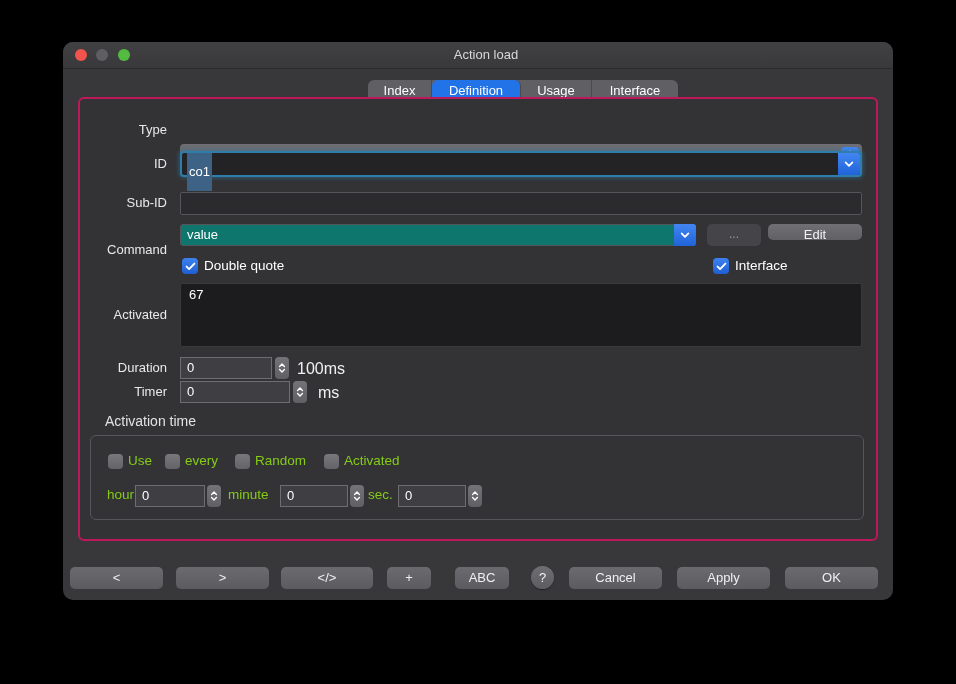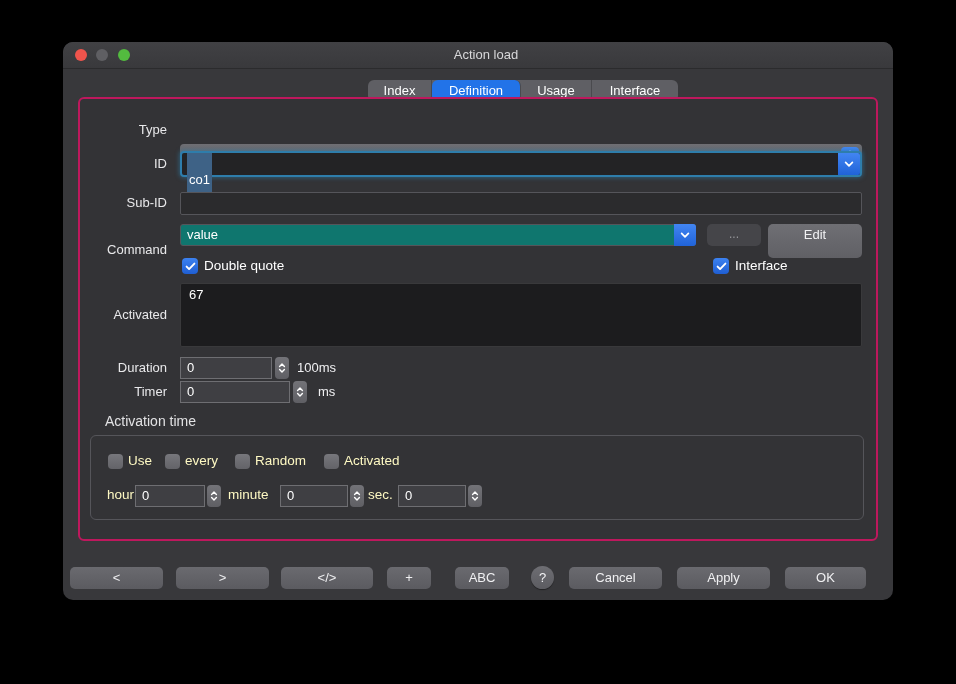--- a/index.html
+++ b/index.html
@@ -38,58 +38,58 @@
   
   .popup{left:100px;top:19px;width:682px;height:24px;border-radius:4px;
     background:linear-gradient(#6f6f74,#57575c);margin-top:26px;}
   .popup .val{display:block;line-height:24px;padding-left:9px;color:#fff;font-size:13px;}
   .bluecap{position:absolute;right:3px;top:3px;width:18px;height:18px;border-radius:4px;
     background:linear-gradient(#4488f5,#1d5cd1);display:flex;align-items:center;justify-content:center;}
   
   .combo-id{left:100px;top:52px;width:682px;height:26px;border-radius:4px;
     background:#232325;border:2px solid #2e7dab;box-shadow:0 0 4px 1px rgba(45,125,170,.55);}
   .combo-id .val{display:inline-block;line-height:22px;margin-left:5px;color:#fff;font-size:13px;
-    background:#3e6286;padding:16px 2px;}
+    background:#3e6286;padding:8px 2px;}
   .combo-btn{position:absolute;right:0;top:0;width:22px;height:22px;
     background:linear-gradient(#4285f2,#2063d8);border-radius:0 2px 2px 0;
     display:flex;align-items:center;justify-content:center;}
   
   .field-dark{left:100px;top:93px;width:682px;height:23px;background:#2b2b2d;
     border:1px solid #55555a;border-radius:2px;color:#fff;font-size:13px;line-height:21px;padding-left:6px;}
   
   .combo-cmd{left:100px;top:125px;width:516px;height:22px;background:#0f766e;
     border:1px solid #55555a;border-radius:3px;}
   .combo-cmd .val{display:block;line-height:20px;padding-left:6px;color:#fff;font-size:13px;}
   .combo-cmd .combo-btn{right:-1px;top:-1px;border-radius:0 3px 3px 0;}
   .btn-more{left:627px;top:125px;width:54px;height:22px;background:#454549;border-radius:5px;
     color:#97979b;font-size:12px;text-align:center;line-height:20px;}
-  .btn-edit{left:688px;top:125px;width:94px;height:34px;border-radius:5px;
+  .btn-edit{left:688px;top:125px;width:94px;height:16px;border-radius:5px;
     background:linear-gradient(#6f6f74,#606065);color:#f2f2f4;font-size:13px;text-align:center;line-height:22px;}
   
   .checkbox{position:absolute;width:16px;height:16px;border-radius:4px;
     background:linear-gradient(#77777c,#636368);display:flex;align-items:center;justify-content:center;}
   .checkbox svg{display:none;}
   .checkbox.checked{background:linear-gradient(#3c82f1,#1f5ed2);}
   .checkbox.checked svg{display:block;}
   .cb-label{position:absolute;color:#fff;font-size:13.5px;}
   
   .textarea{left:100px;top:184px;width:682px;height:64px;background:#1c1c1e;
     border:1px solid #39393b;border-radius:2px;color:#fff;font-size:13px;padding:3px 8px;}
   
   .numfield{height:22px;background:#3f3f43;border:1px solid #6e6e72;color:#fff;
     font-size:13px;line-height:20px;padding-left:6px;}
   .stepper{position:absolute;width:14px;height:22px;border-radius:4px;
     background:linear-gradient(#737378,#5f5f64);display:flex;align-items:center;justify-content:center;}
-  .unit{position:absolute;color:#f0f0f2;font-size:13px;}
+  .unit{position:absolute;color:#f0f0f2;font-size:16px;}
   
   .groupbox-title{position:absolute;left:25px;top:314px;color:#e2e2e4;font-size:14px;}
   .groupbox{position:absolute;left:10px;top:336px;width:774px;height:85px;
     border:1px solid #55555a;border-radius:6px;box-sizing:border-box;}
   .groupbox .checkbox{width:15px;height:15px;}
-  .g-label{position:absolute;color:#fef9c3;font-size:13.5px;}
+  .g-label{position:absolute;color:#84cc16;font-size:13.5px;}
   
   .fbtn{position:absolute;top:525px;height:22px;border-radius:5px;
     background:linear-gradient(#6a6a6f,#5b5b60);color:#f0f0f2;font-size:13px;
     text-align:center;line-height:22px;}
   .helpbtn{position:absolute;top:524px;left:468px;width:23px;height:23px;border-radius:50%;
     background:linear-gradient(#6e6e73,#5c5c61);color:#f2f2f4;font-size:13px;
     text-align:center;line-height:23px;box-shadow:0 1px 1px rgba(0,0,0,.4);}
 </style>
 </head>
 <body>
@@ -231,15 +231,15 @@
   </div>
 
   <div class="fbtn" style="left:7px;width:93px;">&lt;</div>
   <div class="fbtn" style="left:113px;width:93px;">&gt;</div>
   <div class="fbtn" style="left:218px;width:92px;">&lt;/&gt;</div>
   <div class="fbtn" style="left:324px;width:44px;">+</div>
   <div class="fbtn" style="left:392px;width:54px;">ABC</div>
   <div class="helpbtn">?</div>
   <div class="fbtn" style="left:506px;width:93px;">Cancel</div>
   <div class="fbtn" style="left:614px;width:93px;">Apply</div>
-  <div class="fbtn" style="left:722px;width:81px;">OK</div>
+  <div class="fbtn" style="left:722px;width:93px;">OK</div>
 
 </div>
 
 </body></html>

